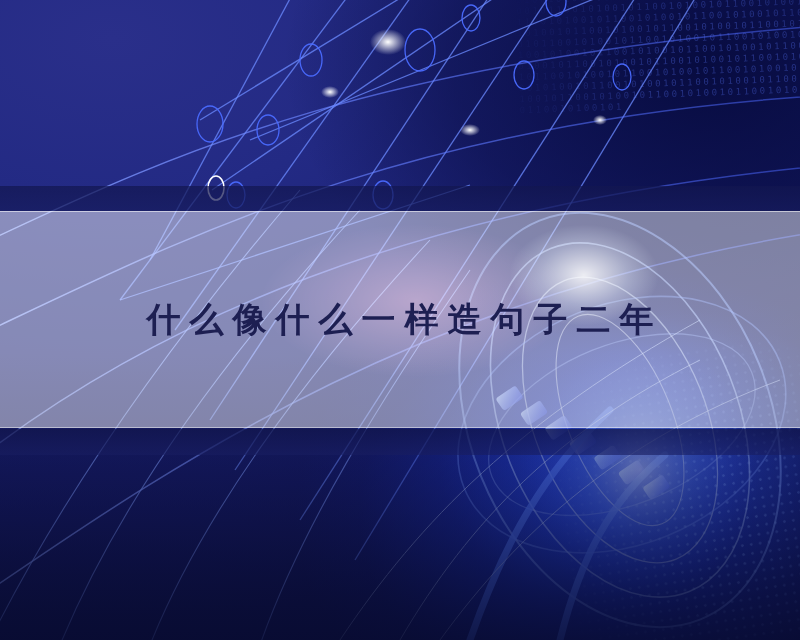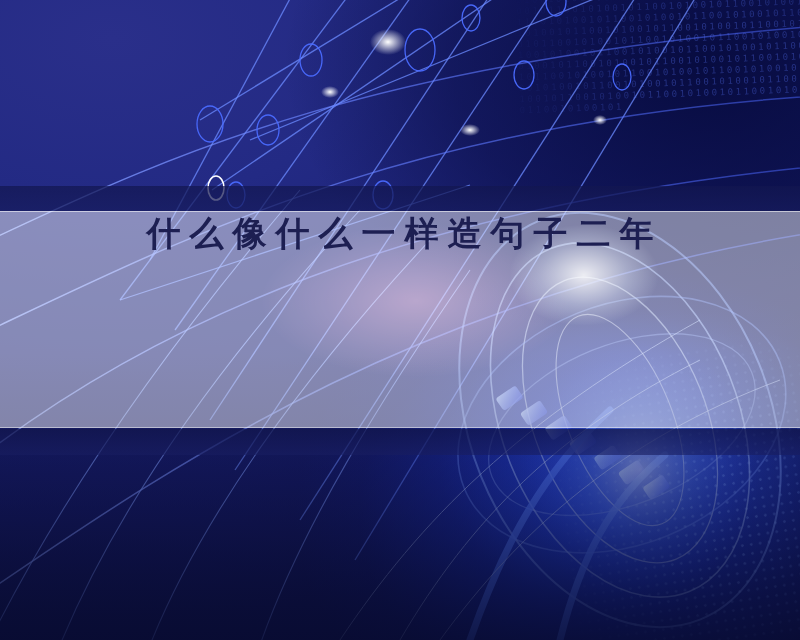--- a/index.html
+++ b/index.html
@@ -70,21 +70,21 @@
     background:rgba(255,255,255,.47);
     border-top:1px solid rgba(255,255,255,.55);
     border-bottom:1px solid rgba(255,255,255,.45);
   }
   #band-bottom-dark{
     position:absolute;left:0;top:429px;width:800px;height:26px;
     background:linear-gradient(180deg, rgba(17,21,76,.74), rgba(24,29,96,.62));
   }
   #headline{
     position:absolute;left:0;top:211px;width:800px;height:217px;
-    display:flex;justify-content:center;
+    display:flex;align-items:center;justify-content:center;
     z-index:30;
   }
   #headline .title{
     color:#1d1f52;
     font-size:34px;
     font-weight:700;
     letter-spacing:9px;
     text-indent:9px;
     white-space:nowrap;
     font-family:"DejaVu Sans","Liberation Sans",sans-serif;

